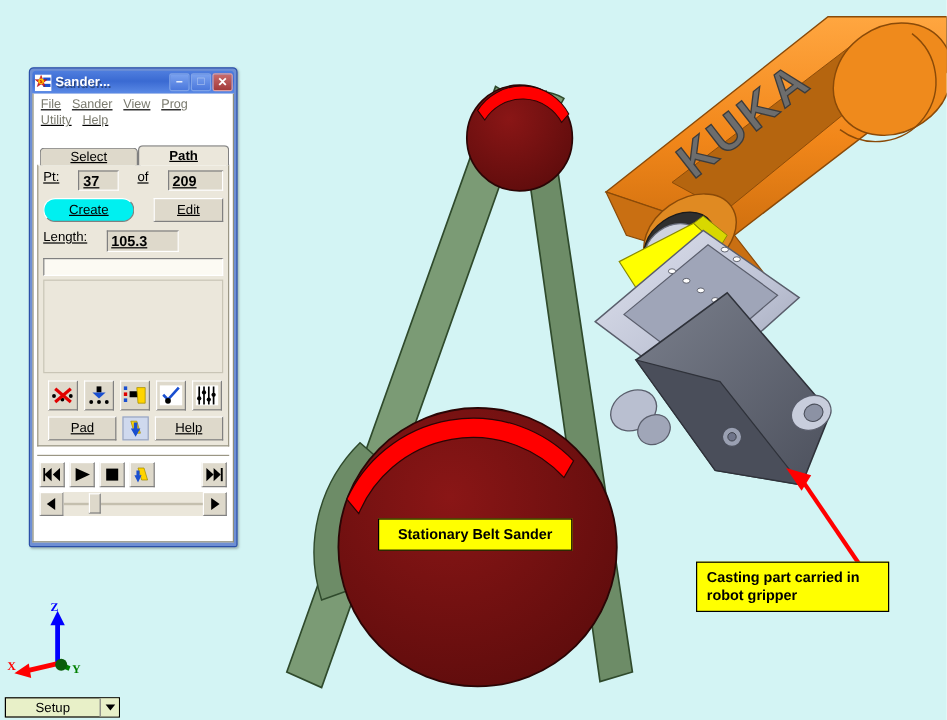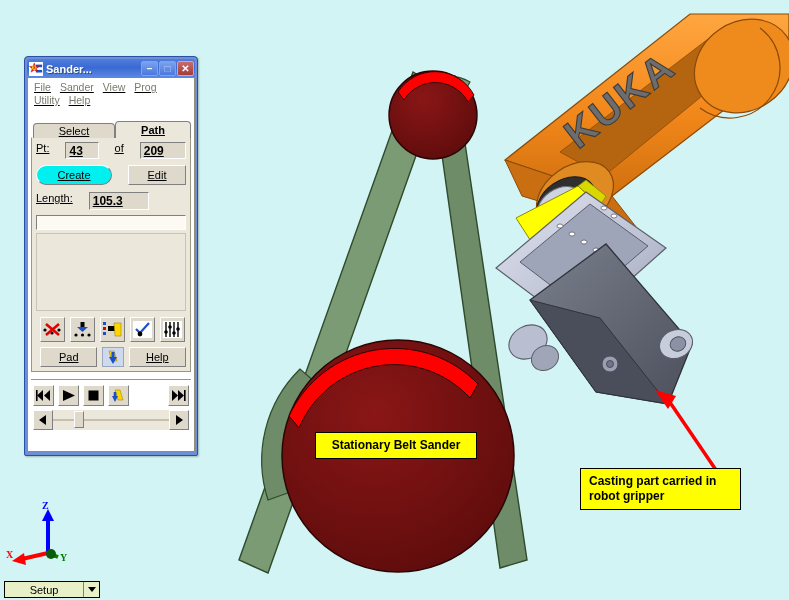--- a/index.html
+++ b/index.html
@@ -399,21 +399,21 @@
 
       <div id="tabs">
         <div class="tab select-tab">Select</div>
         <div class="tab path-tab">Path</div>
       </div>
 
       <div class="panel">
 
         <div class="row-flex">
           <span class="lbl">Pt:</span>
-          <div class="field" id="pt-field">43</div>
+          <div class="field" id="pt-field">37</div>
           <span class="lbl">of</span>
           <div class="field" id="of-field">209</div>
         </div>
 
         <div class="row-flex" style="margin-top:6px">
           <div class="btn" id="create-btn">Create</div>
           <div class="btn" id="edit-btn">Edit</div>
         </div>
 
         <div class="row-flex" style="margin-top:7px">

